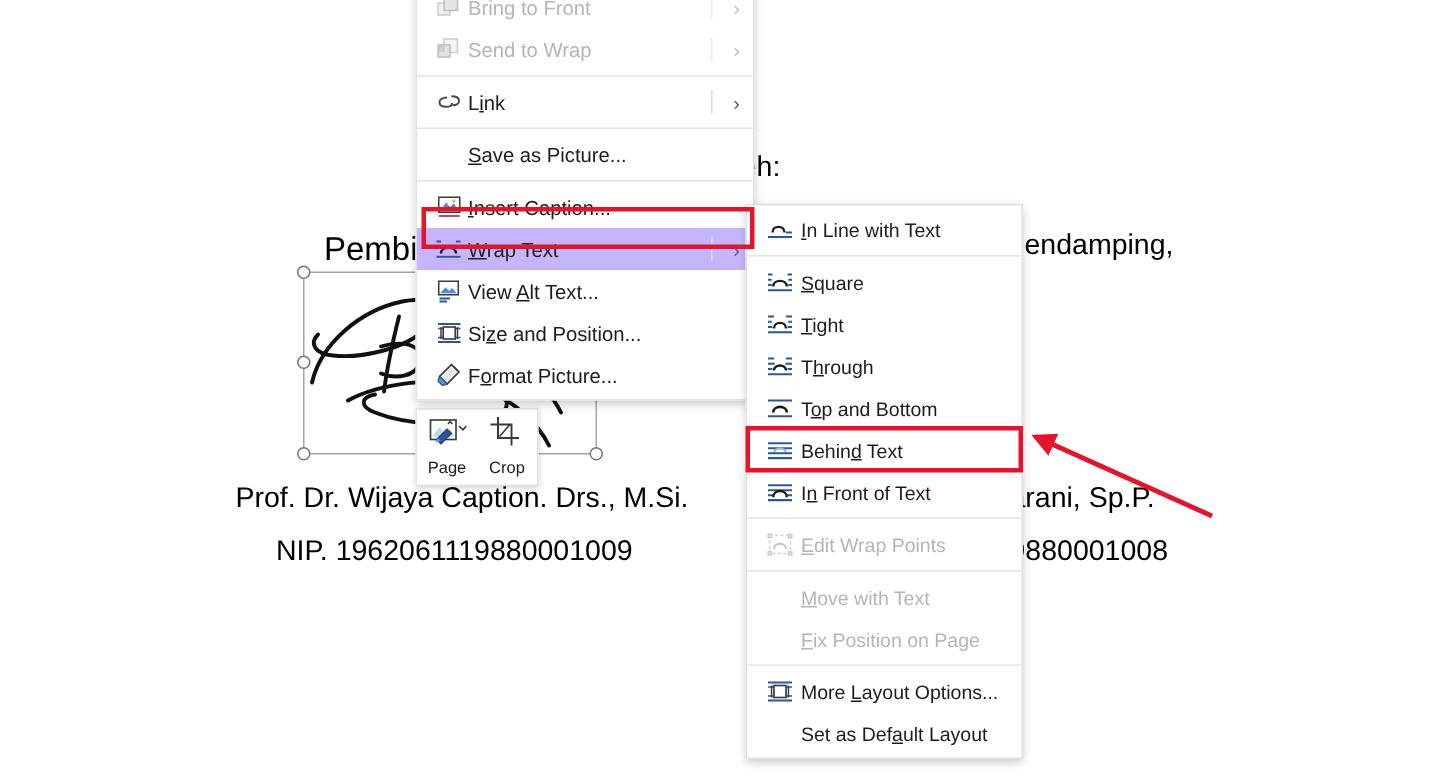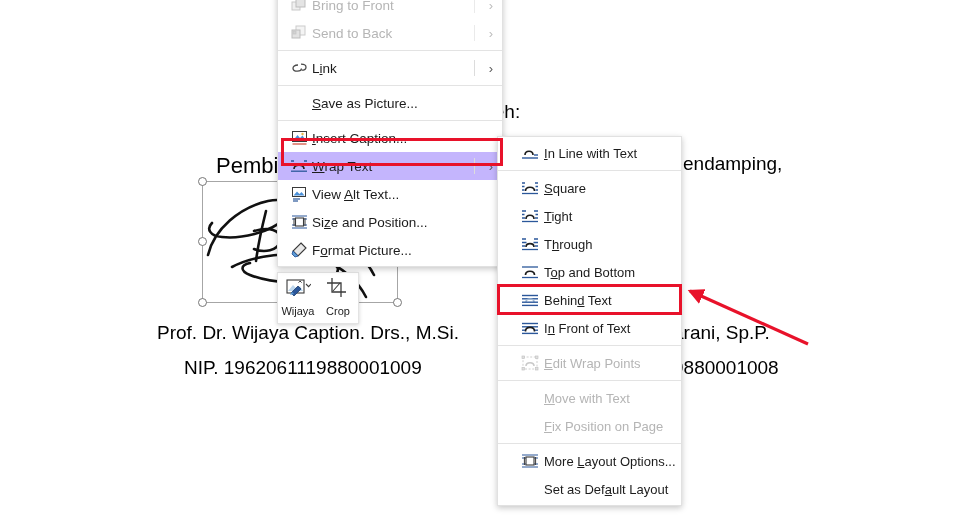--- a/index.html
+++ b/index.html
@@ -78,21 +78,21 @@
 
   
   .sub-menu{
     position:absolute;left:497px;top:136px;width:185px;
     background:#ffffff;border:1px solid #e1e1e1;
     box-shadow:0 2px 6px rgba(0,0,0,.22);
     padding:2px 0;box-sizing:border-box;
   }
   .sub-item{
     height:28px;display:flex;align-items:center;font-size:13px;color:#1c1c1c;
-    padding-left:18px;box-sizing:border-box;
+    padding-left:8px;box-sizing:border-box;
   }
   .sub-item.disabled{color:#b5b5b5;}
   .sub-item .ico{width:28px;height:20px;display:flex;align-items:center;justify-content:center;flex:0 0 28px;}
   .sub-item .lbl{flex:1;white-space:nowrap;}
 
   
   .red-box{position:absolute;border:3px solid #e8122a;box-sizing:border-box;pointer-events:none;}
   #red-box-wrap{left:281px;top:138px;width:222px;height:28px;}
   #red-box-behind{left:497px;top:284px;width:185px;height:31px;}
   .red-arrow{position:absolute;left:676px;top:282px;width:150px;height:70px;pointer-events:none;}
@@ -137,21 +137,21 @@
       <span class="ico">
         <svg width="26" height="22" viewBox="0 0 26 22">
           <rect x="2" y="3" width="17" height="13" fill="#fff" stroke="#3a3a3a" stroke-width="1.1"></rect>
           <path d="M3 14 L8 8 L12 12 L15 9 L18 14 Z" fill="#bdd7ee" stroke="none"></path>
           <path d="M15 4 l1.6 1.6 M13.6 5.6 l1.6 -1.6" stroke="#3a3a3a" stroke-width="1"></path>
           <path d="M6 16 l7-7 3 3 -7 7 z" fill="#2b579a" stroke="#1f3f6e" stroke-width=".8"></path>
           <path d="M5 18 l2 -3 2 2 z" fill="#5b9bd5"></path>
           <path d="M21 7 l2.6 2.6 L26 7" fill="none" stroke="#3a3a3a" stroke-width="1.1"></path>
         </svg>
       </span>
-      <span class="mlabel">Wijaya</span>
+      <span class="mlabel">Page</span>
     </div>
     <div class="mini-btn">
       <span class="ico">
         <svg width="24" height="22" viewBox="0 0 24 22">
           <path d="M6 1 V15 H20" fill="none" stroke="#3a3a3a" stroke-width="1.3"></path>
           <path d="M1 6 H15 V20" fill="none" stroke="#3a3a3a" stroke-width="1.3"></path>
           <path d="M7 14 L14 6" fill="none" stroke="#3a3a3a" stroke-width="1.1"></path>
         </svg>
       </span>
       <span class="mlabel">Crop</span>
@@ -173,21 +173,21 @@
     </div>
 
     <div class="ctx-item disabled">
       <span class="ico">
         <svg width="16" height="16" viewBox="0 0 16 16">
           <rect x="5" y="1" width="9" height="9" fill="#f4f4f4" stroke="#cccccc" stroke-width="1"></rect>
           <rect x="1" y="5" width="8" height="8" fill="#e2e2e2" stroke="#bdbdbd" stroke-width="1"></rect>
           <rect x="2" y="6" width="3" height="3" fill="#d2d2d2" stroke="#c4c4c4" stroke-width=".7"></rect>
         </svg>
       </span>
-      <span class="lbl">Send to Back</span>
+      <span class="lbl">Send to Wrap</span>
       <span class="arrowsep"></span>
       <span class="arrow">›</span>
     </div>
 
     <div class="ctx-sep"></div>
 
     <div class="ctx-item">
       <span class="ico">
         <svg width="17" height="16" viewBox="0 0 17 16">
           <path d="M7 5 C3.5 5 2 6.5 2 8.2 C2 10 3.6 11.2 6.4 11.2 C9 11.2 10.4 10 10.4 8.6" fill="none" stroke="#4a4a4a" stroke-width="1.3"></path>

